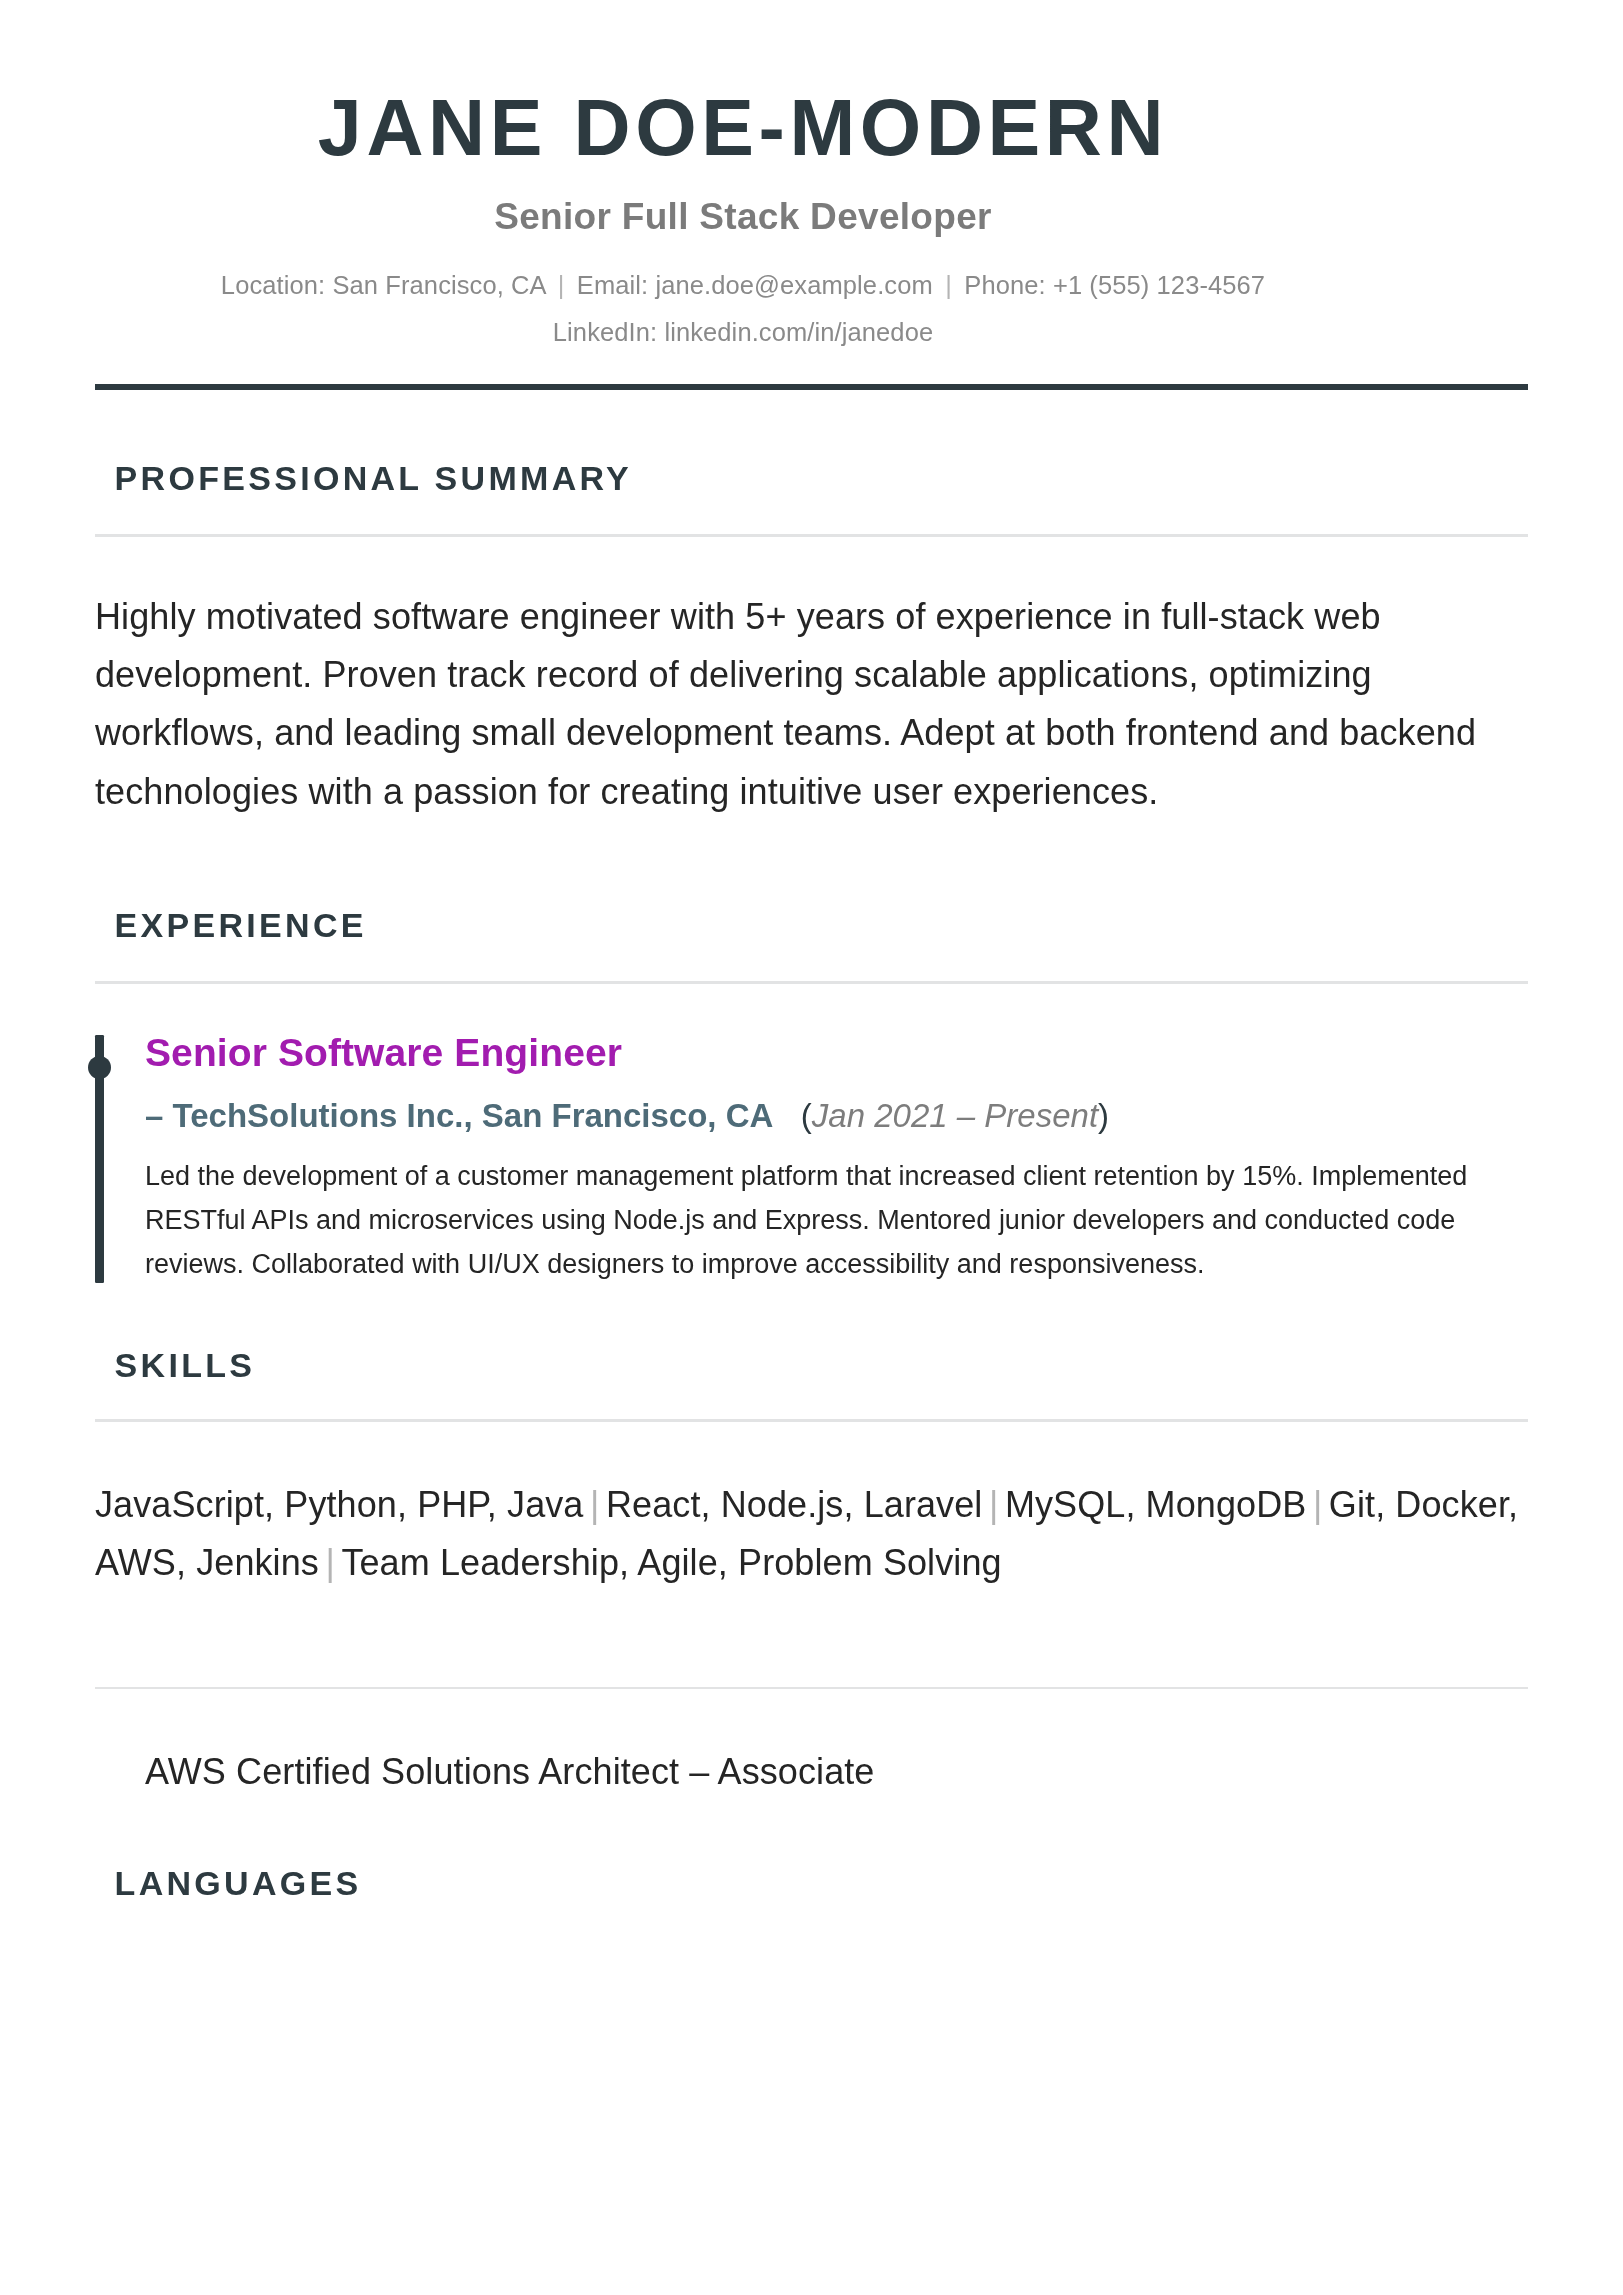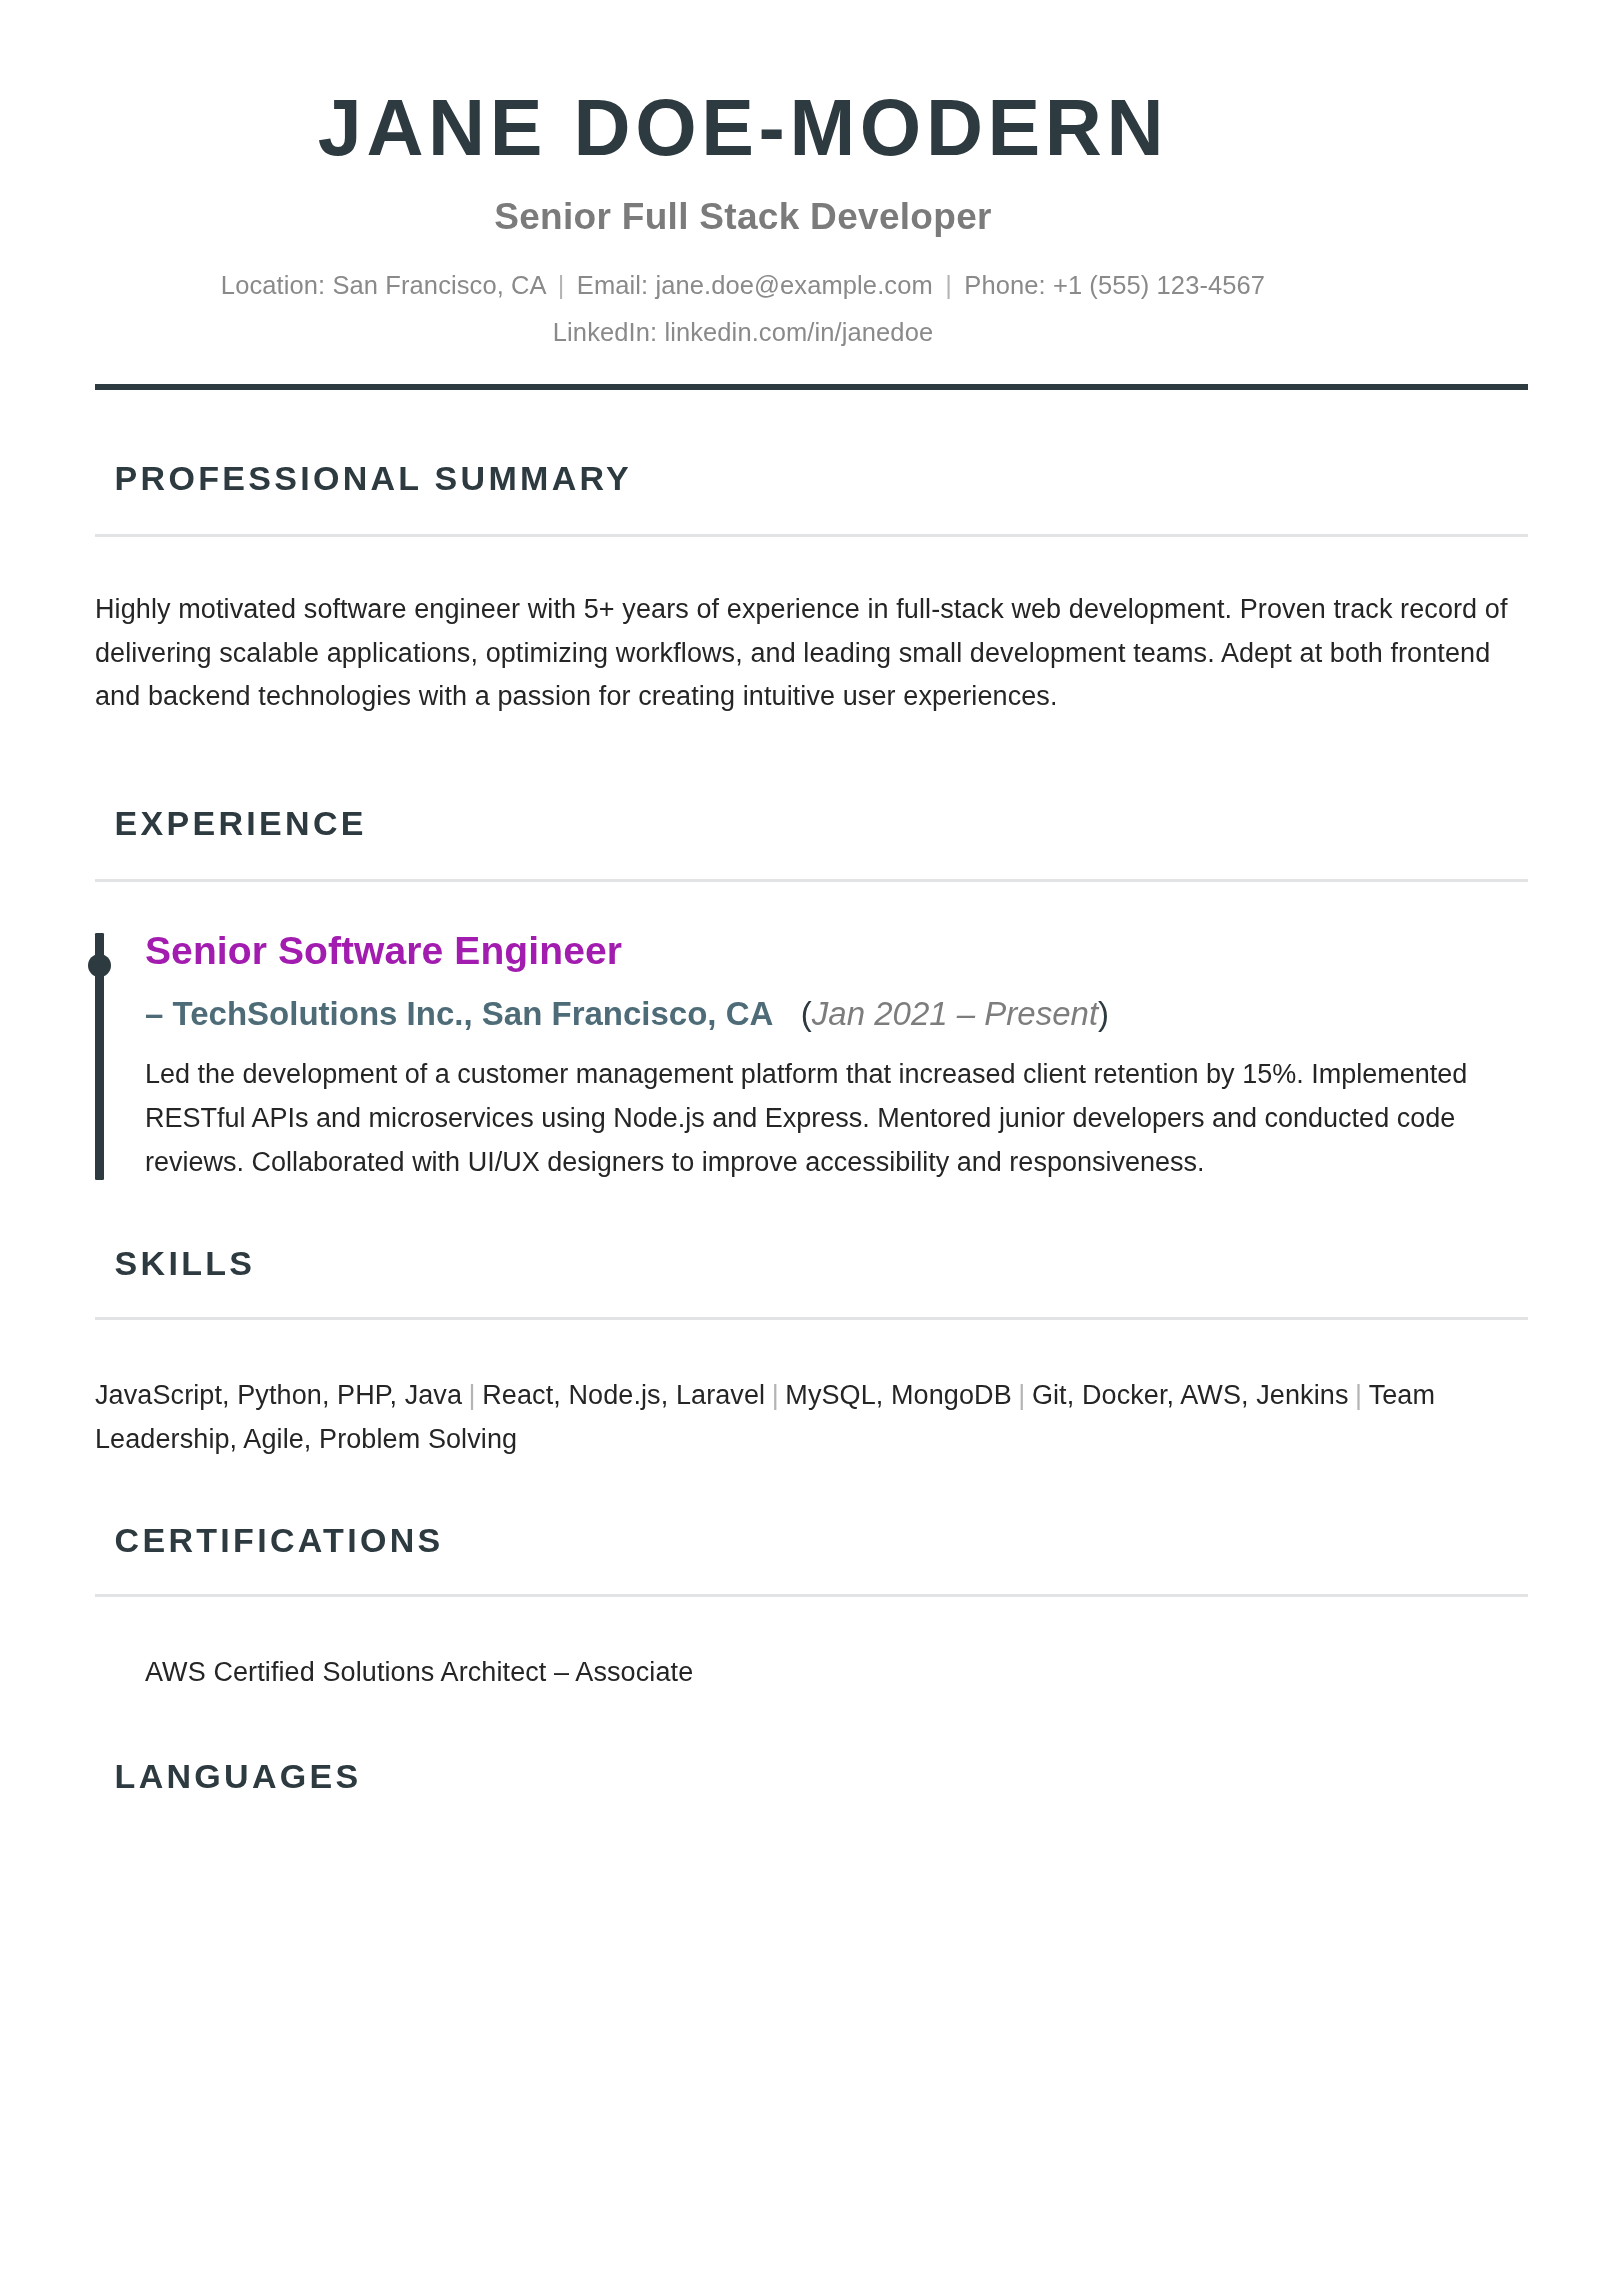--- a/index.html
+++ b/index.html
@@ -86,21 +86,21 @@
     white-space: nowrap;
   }
 
   .section-divider {
     height: 2.6px;
     background: #e2e3e4;
     width: 1433px;
   }
 
   .body-text {
-    font-size: 27px;
+    font-size: 36px;
     line-height: 1.62;
     color: #252525;
     letter-spacing: 0.1px;
   }
 
   
   #sec-summary            { padding-top: 69px; }
   #sec-summary .section-divider  { margin-top: 36px; }
   #sec-summary .body-text { margin-top: 51px; }
 
@@ -251,21 +251,20 @@
   </div>
 
 
   <div class="section" id="sec-skills">
     <div class="section-heading">SKILLS</div>
     <div class="section-divider"></div>
     <div class="body-text" id="skills-body"><span>JavaScript, Python, PHP, Java</span><span class="sep">|</span><span>React, Node.js, Laravel</span><span class="sep">|</span><span>MySQL, MongoDB</span><span class="sep">|</span><span>Git, Docker, AWS, Jenkins</span><span class="sep">|</span><span>Team Leadership, Agile, Problem Solving</span></div>
   </div>
 
   <div class="section" id="sec-certifications">
-    <div class="section-heading">CERTIFICATIONS</div>
     <div class="section-divider"></div>
     <div class="body-text">AWS Certified Solutions Architect – Associate</div>
   </div>
 
   <div class="section" id="sec-languages">
     <div class="section-heading">LANGUAGES</div>
   </div>
 
 </div>
 

